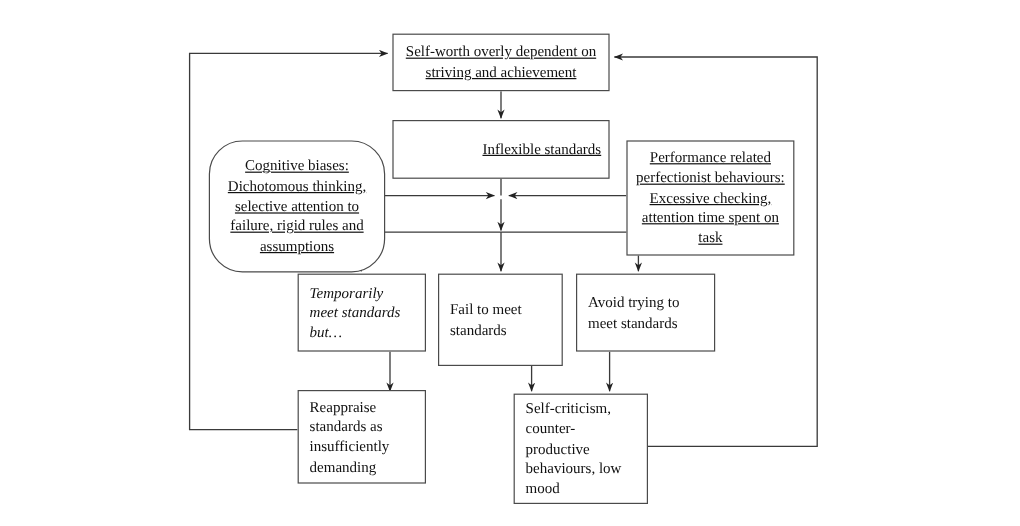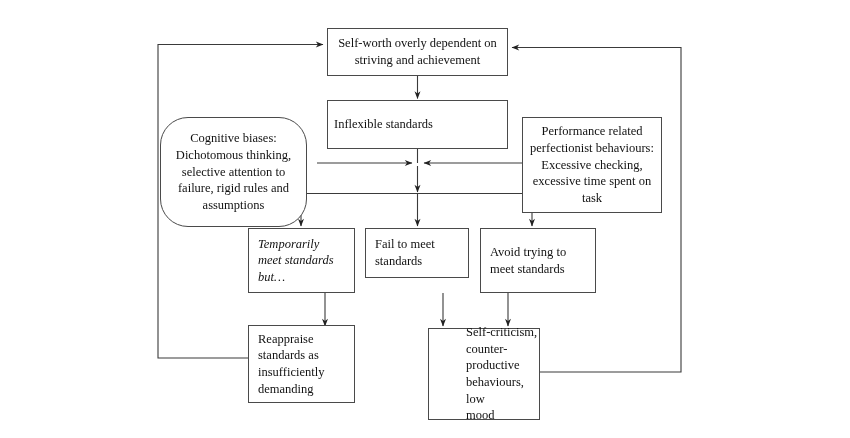--- a/index.html
+++ b/index.html
@@ -28,21 +28,21 @@
     border: 1px solid #4a4a4a;
     background: #ffffff;
     color: #111111;
     font-size: 12.5px;
     line-height: 1.33;
     display: flex;
     flex-direction: column;
     justify-content: center;
     z-index: 2;
   }
-  .node.center { text-align: center; align-items: flex-start; }
+  .node.center { text-align: center; align-items: flex-end; text-decoration: underline; }
   .node.leftal { text-align: left; align-items: flex-start; }
   .node.center .txt { padding: 0 6px; }
   .node.leftal .txt { padding: 0 0 0 9px; }
   .txt { white-space: pre-line; }
 </style>
 </head>
 <body>
 
 <div id="canvas">
 
@@ -86,52 +86,52 @@
   </svg>
 
   <div class="node center" style="left:327px; top:28px; width:181px; height:48px;">
     <div class="txt">Self-worth overly dependent on striving and achievement</div>
   </div>
 
   <div class="node center" style="left:327px; top:100px; width:181px; height:49px;">
     <div class="txt">Inflexible standards</div>
   </div>
 
-  <div class="node center" style="left:160px; top:117px; width:147px; height:110px;border-radius:28px;">
+  <div class="node center" style="left:174px; top:117px; width:147px; height:110px;border-radius:28px;">
     <div class="txt">Cognitive biases: Dichotomous thinking, selective attention to failure, rigid rules and assumptions</div>
   </div>
 
   <div class="node center" style="left:522px; top:117px; width:140px; height:96px;">
-    <div class="txt">Performance related perfectionist behaviours: Excessive checking, excessive time spent on task</div>
+    <div class="txt">Performance related perfectionist behaviours: Excessive checking, attention time spent on task</div>
   </div>
 
   <div class="node leftal" style="left:248px; top:228px; width:107px; height:65px;font-style:italic;">
     <div class="txt">Temporarily
 meet standards
 but…</div>
   </div>
 
-  <div class="node leftal" style="left:365px; top:228px; width:104px; height:50px;">
+  <div class="node leftal" style="left:365px; top:228px; width:104px; height:77px;">
     <div class="txt">Fail to meet
 standards</div>
   </div>
 
   <div class="node leftal" style="left:480px; top:228px; width:116px; height:65px;">
     <div class="txt">Avoid trying to
 meet standards</div>
   </div>
 
   <div class="node leftal" style="left:248px; top:325px; width:107px; height:78px;">
     <div class="txt">Reappraise
 standards as
 insufficiently
 demanding</div>
   </div>
 
-  <div class="node leftal" style="left:428px; top:328px; width:112px; height:92px;padding-left:28px;">
+  <div class="node leftal" style="left:428px; top:328px; width:112px; height:92px;">
     <div class="txt">Self-criticism,
 counter-
 productive
 behaviours, low
 mood</div>
   </div>
 
 </div>
 
 </body></html>

